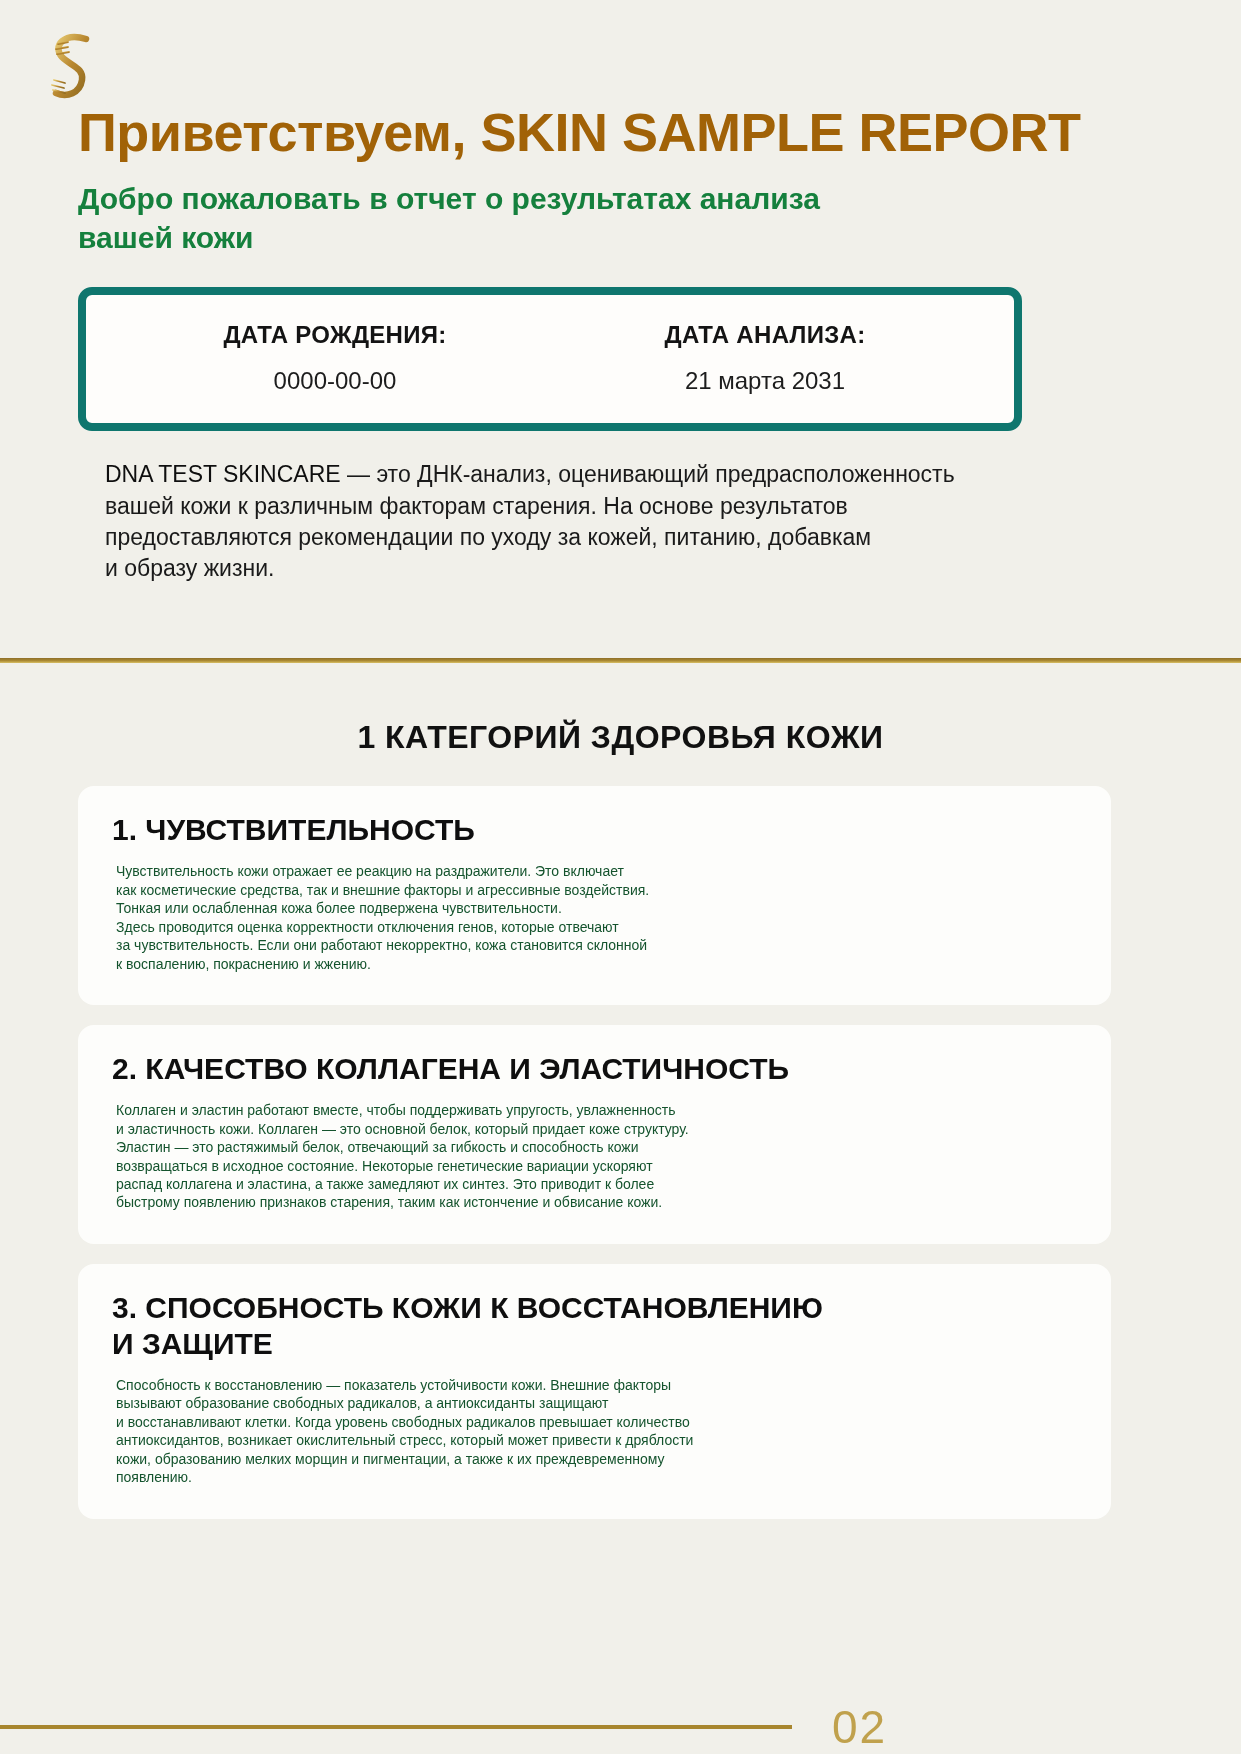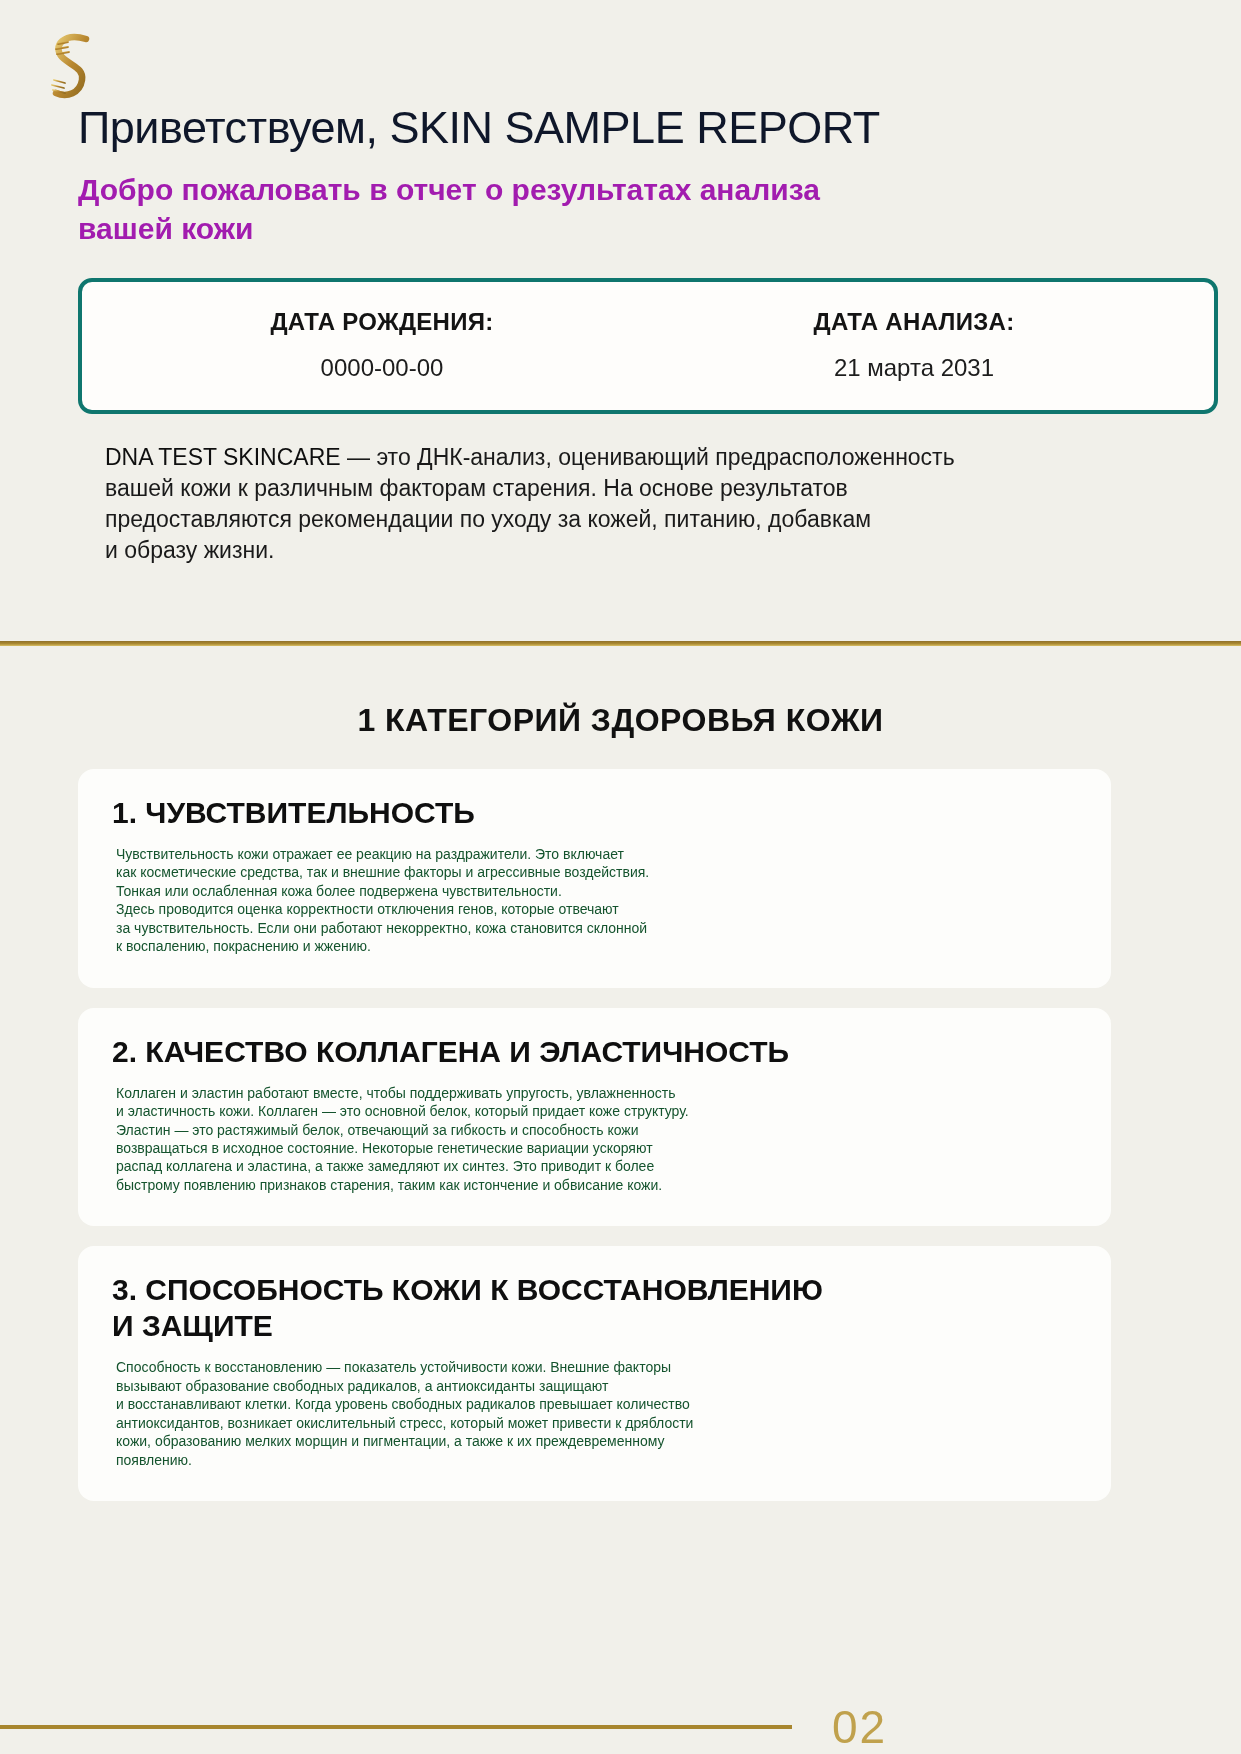--- a/index.html
+++ b/index.html
@@ -8,30 +8,30 @@
     width:1241px;height:1754px;
     background:#f1f0ea;
     font-family:"Liberation Sans",sans-serif;
     color:#131313;
     overflow:hidden;
     box-sizing:border-box;
   }
   .logo{position:absolute;left:42px;top:30px;width:64px;height:76px;}
   .content{padding:104px 78px 0 78px;box-sizing:border-box;}
   .title{
-    margin:0;font-size:45px;font-weight:400;letter-spacing:-0.5px;
-    color:#0f172a;line-height:1.06;
+    margin:0;font-size:54px;font-weight:700;letter-spacing:-0.5px;
+    color:#a16207;line-height:1.06;
   }
   .subtitle{
     margin:18px 0 0 0;font-size:30px;font-weight:700;line-height:1.3;
-    white-space:pre-line;color:#a21caf;
+    white-space:pre-line;color:#15803d;
   }
   .info-box{
-    margin-top:30px;width:1140px;box-sizing:border-box;
-    background:#fefdfb;border:4px solid #0f766e;border-radius:14px;
+    margin-top:30px;width:944px;box-sizing:border-box;
+    background:#fefdfb;border:8px solid #0f766e;border-radius:14px;
     display:flex;justify-content:space-between;align-items:flex-start;
     padding:26px 34px 28px 34px;
   }
   .info-field{flex:1;text-align:center;}
   .info-label{font-size:24px;font-weight:700;letter-spacing:0.3px;color:#141414;}
   .info-value{font-size:24px;font-weight:400;margin-top:18px;color:#1d1d1d;}
   .intro{
     margin:28px 0 0 27px;width:945px;
     font-size:23px;line-height:1.36;color:#1a1a1a;
   }

